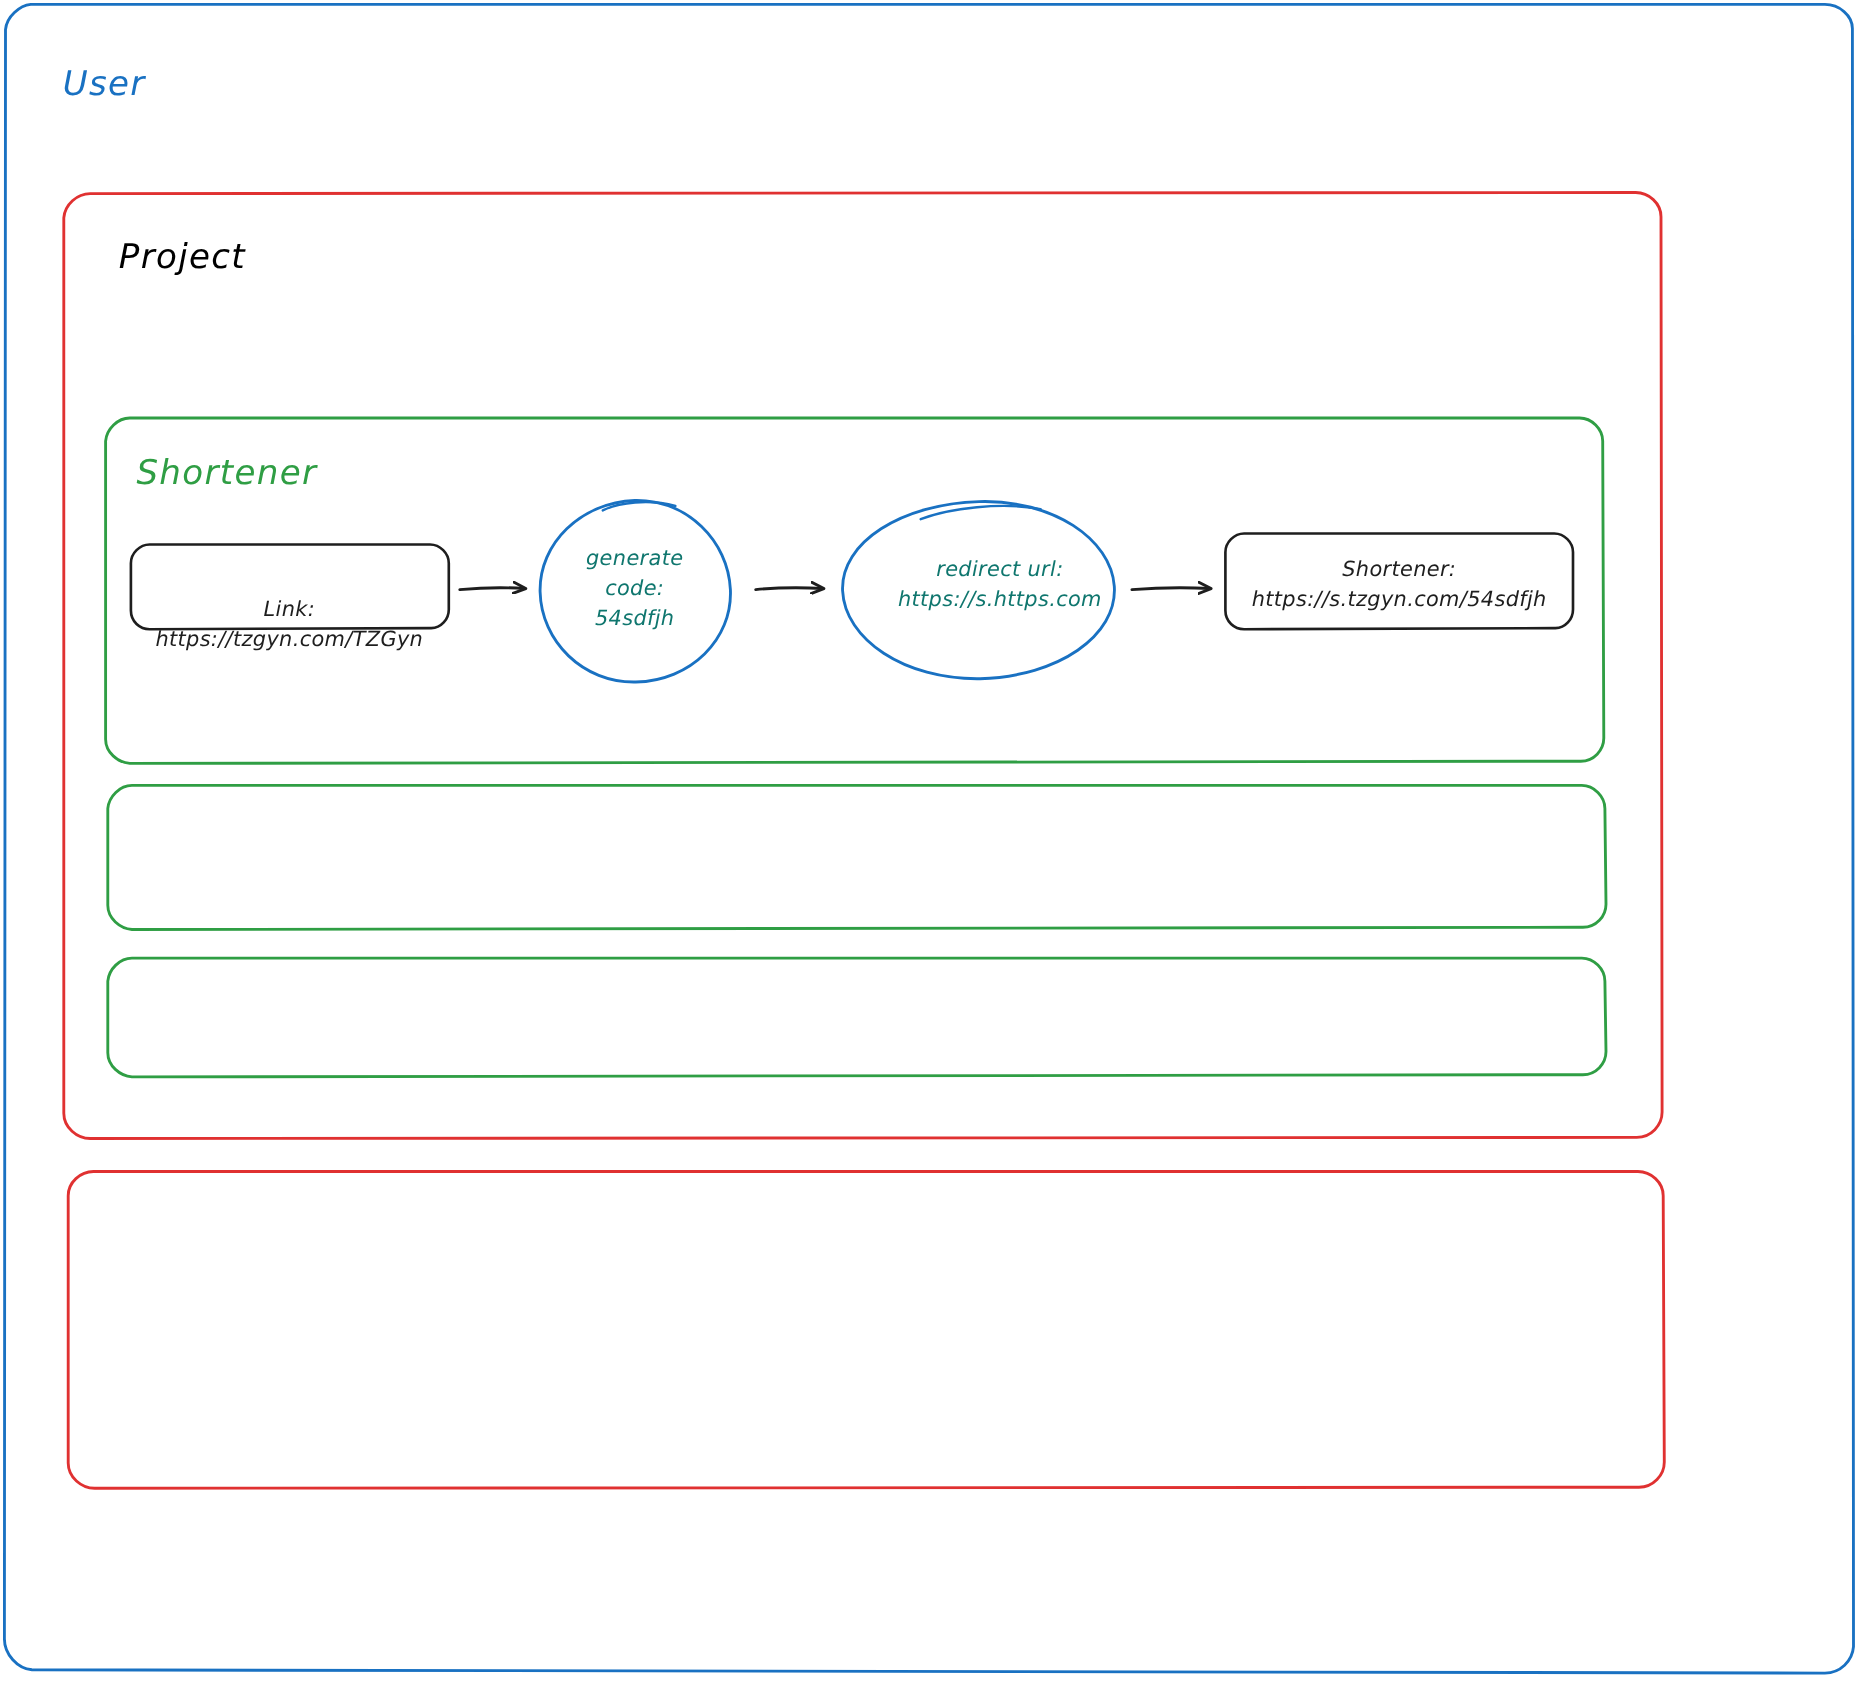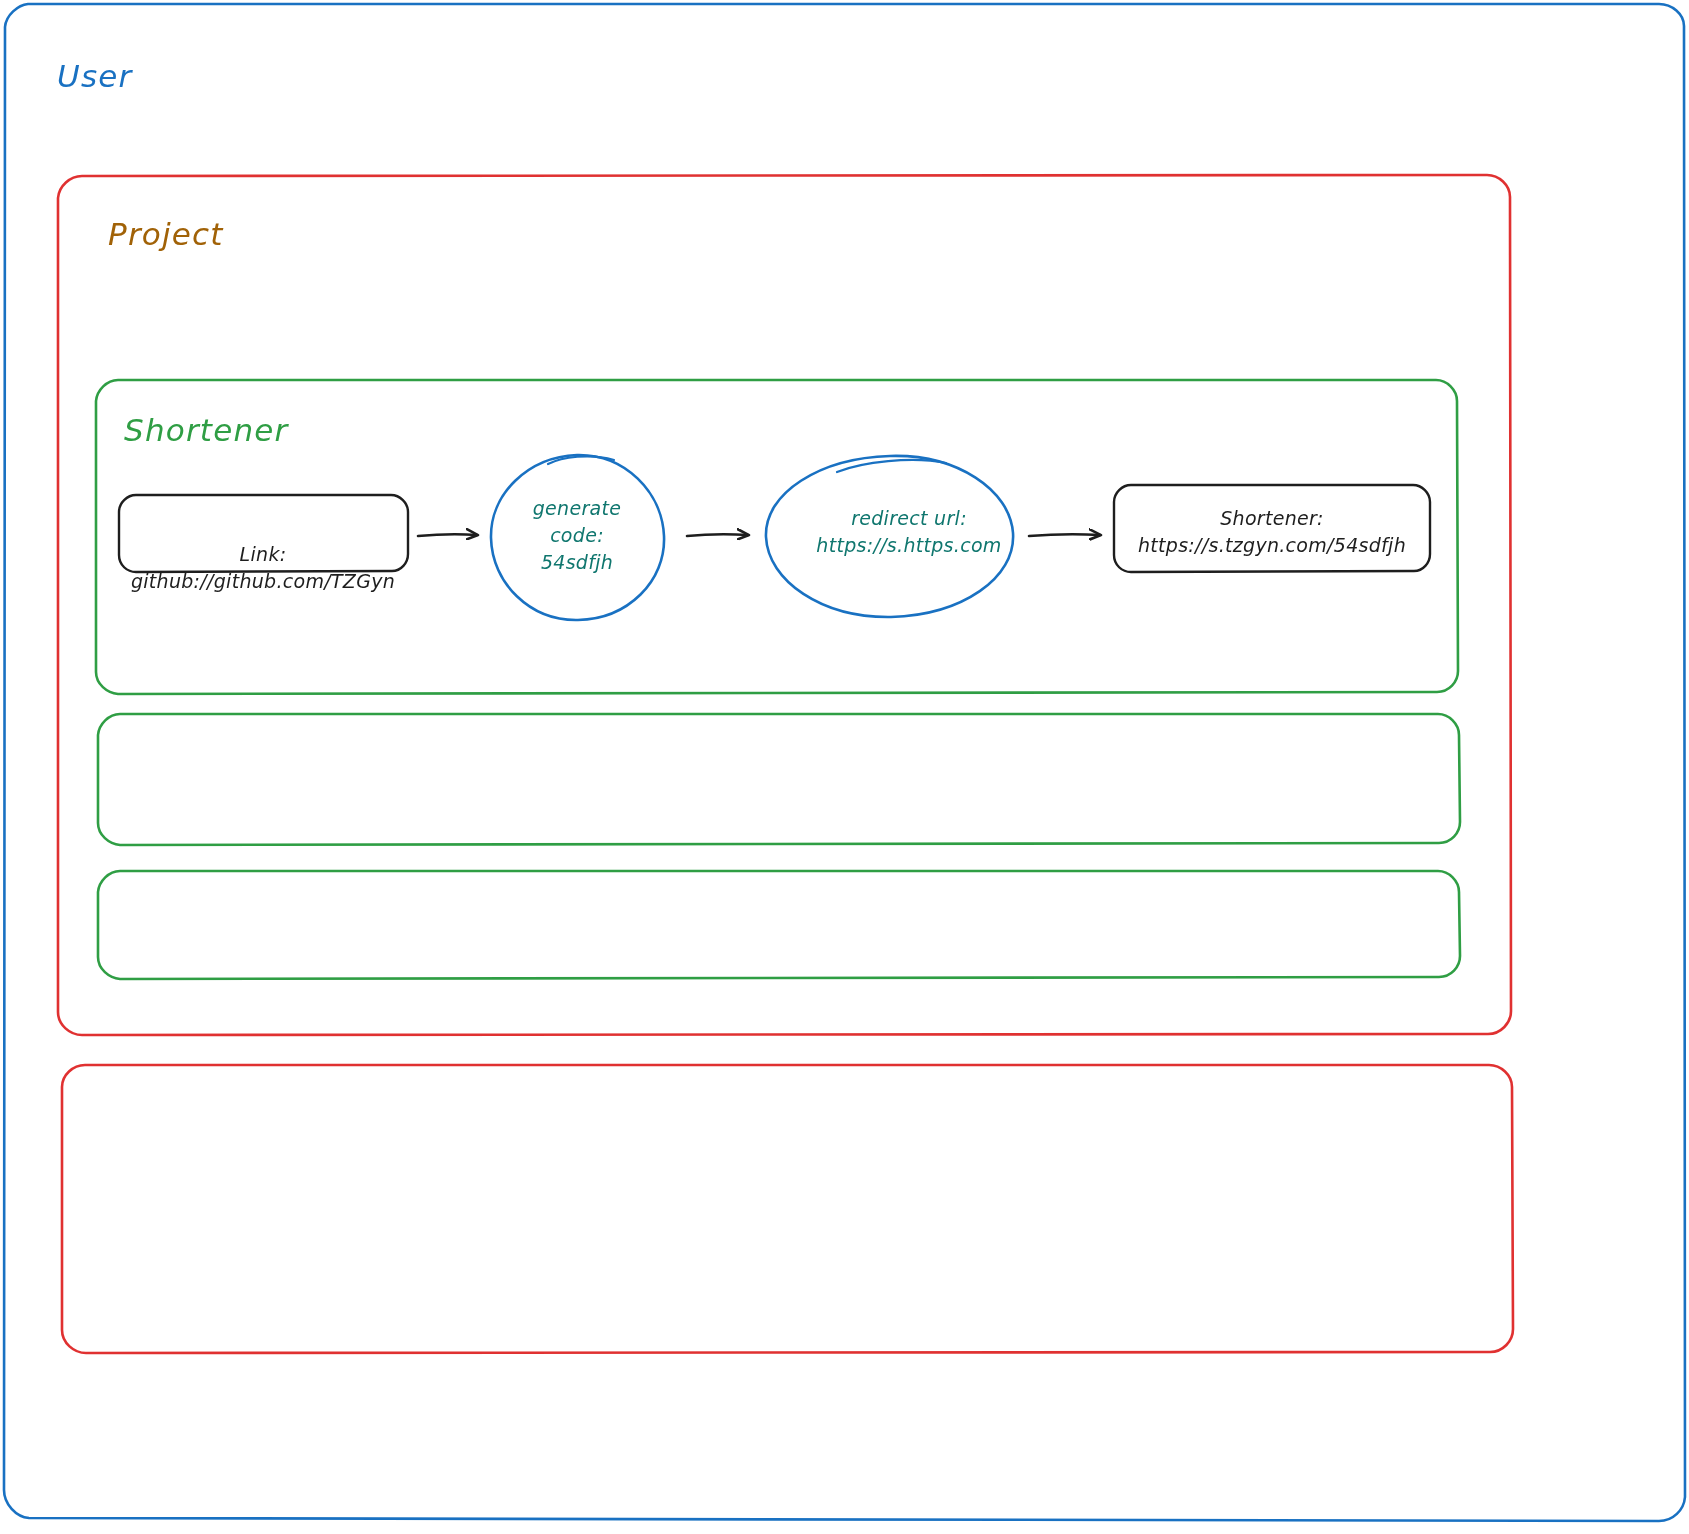--- a/index.html
+++ b/index.html
@@ -33,21 +33,21 @@
     font-family: "DejaVu Sans", "Liberation Sans", sans-serif;
     font-weight: 400;
     letter-spacing: 0.5px;
   }
   .group-title {
     font-size: 31px;
     font-style: italic;
     letter-spacing: 1.2px;
   }
   .title-user    { left: 57px;  top: 58px;  color: #1971c2; }
-  .title-project { left: 108px; top: 216px; color: #a16207; }
+  .title-project { left: 108px; top: 216px; color: #000000; }
   .title-shortener { left: 124px; top: 412px; color: #2f9e44; }
 
   .node-text {
     position: absolute;
     text-align: center;
     font-family: "DejaVu Sans", "Liberation Sans", sans-serif;
     font-size: 19px;
     font-style: italic;
     line-height: 1.42;
     letter-spacing: 0.3px;
@@ -203,21 +203,21 @@
   </svg>
 
   <div class="lbl group-title title-user">User</div>
 
   <div class="lbl group-title title-project">Project</div>
 
   <div class="lbl group-title title-shortener">Shortener</div>
 
   <div class="node-text dark nt-link">
     <div>Link:</div>
-    <div>github://github.com/TZGyn</div>
+    <div>https://tzgyn.com/TZGyn</div>
   </div>
 
   <div class="node-text blue nt-generate">
     <div>generate</div>
     <div>code:</div>
     <div>54sdfjh</div>
   </div>
 
   <div class="node-text blue nt-redirect">
     <div>redirect url:</div>

